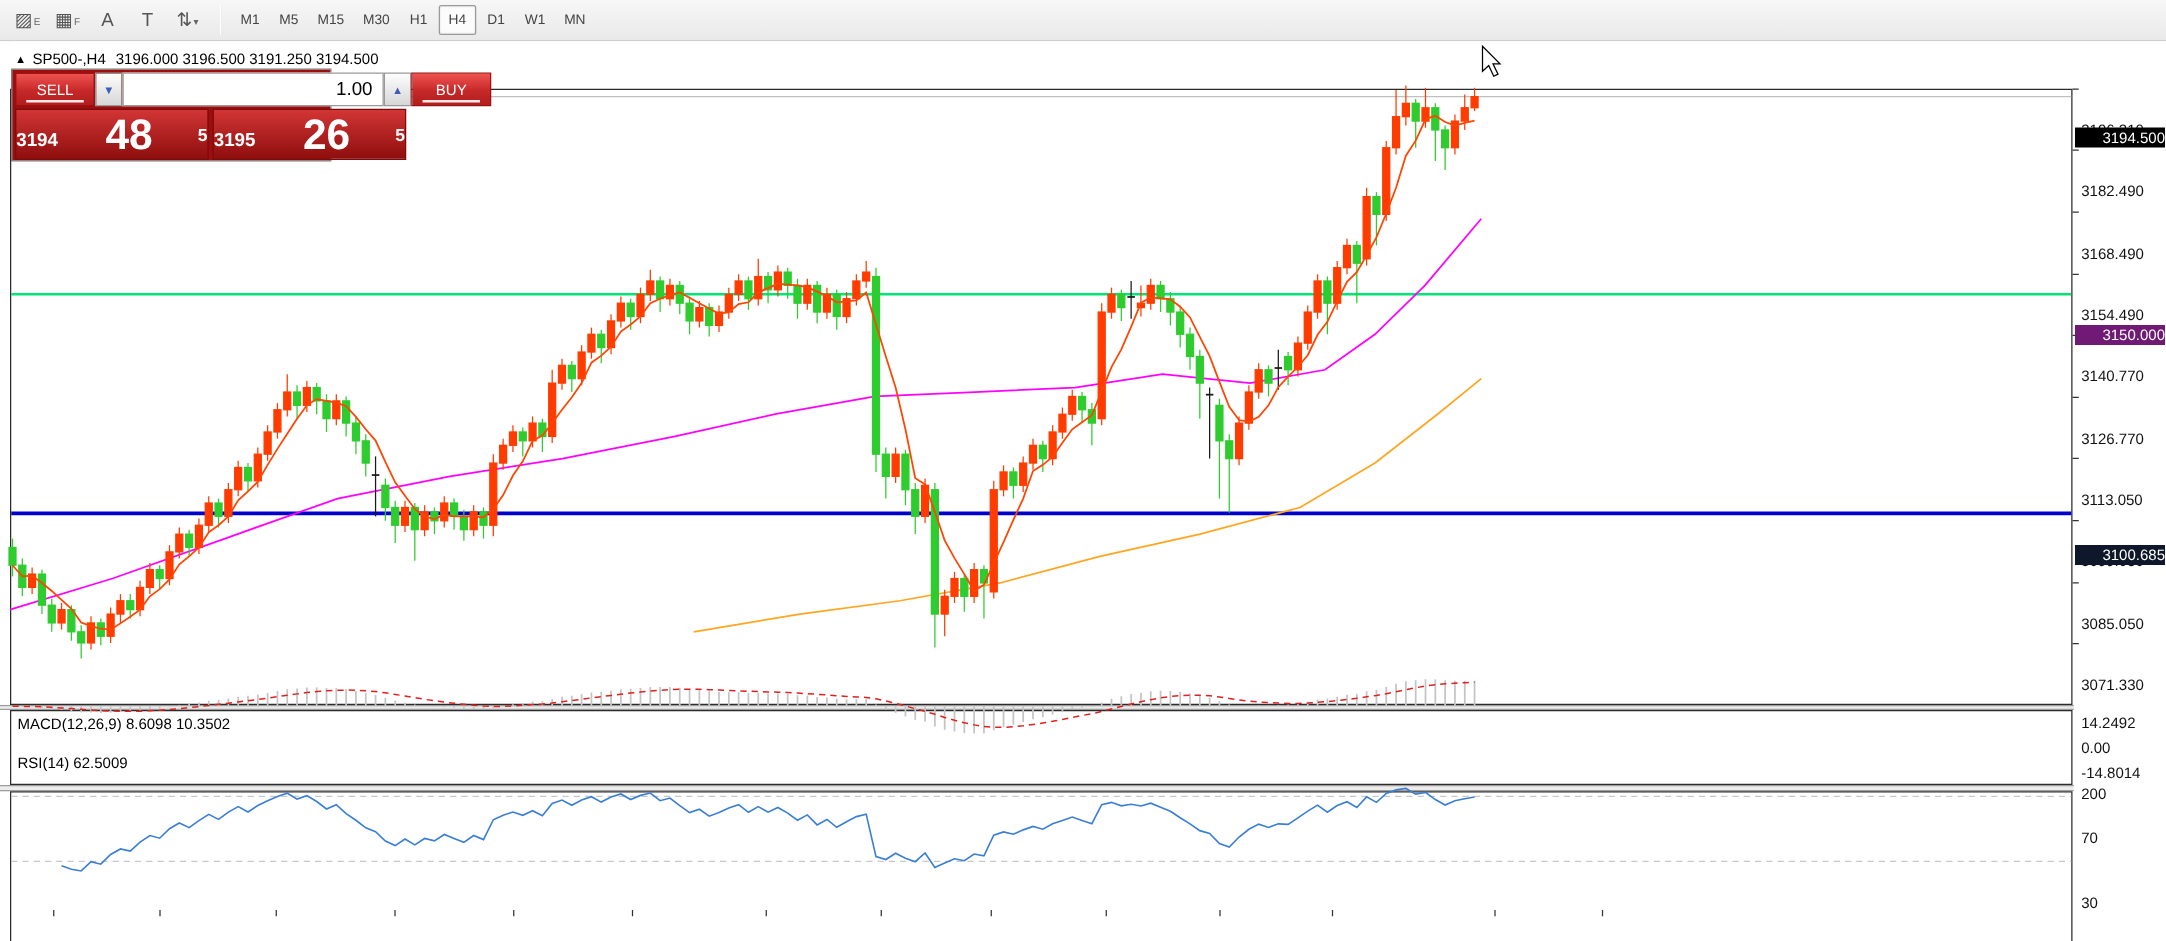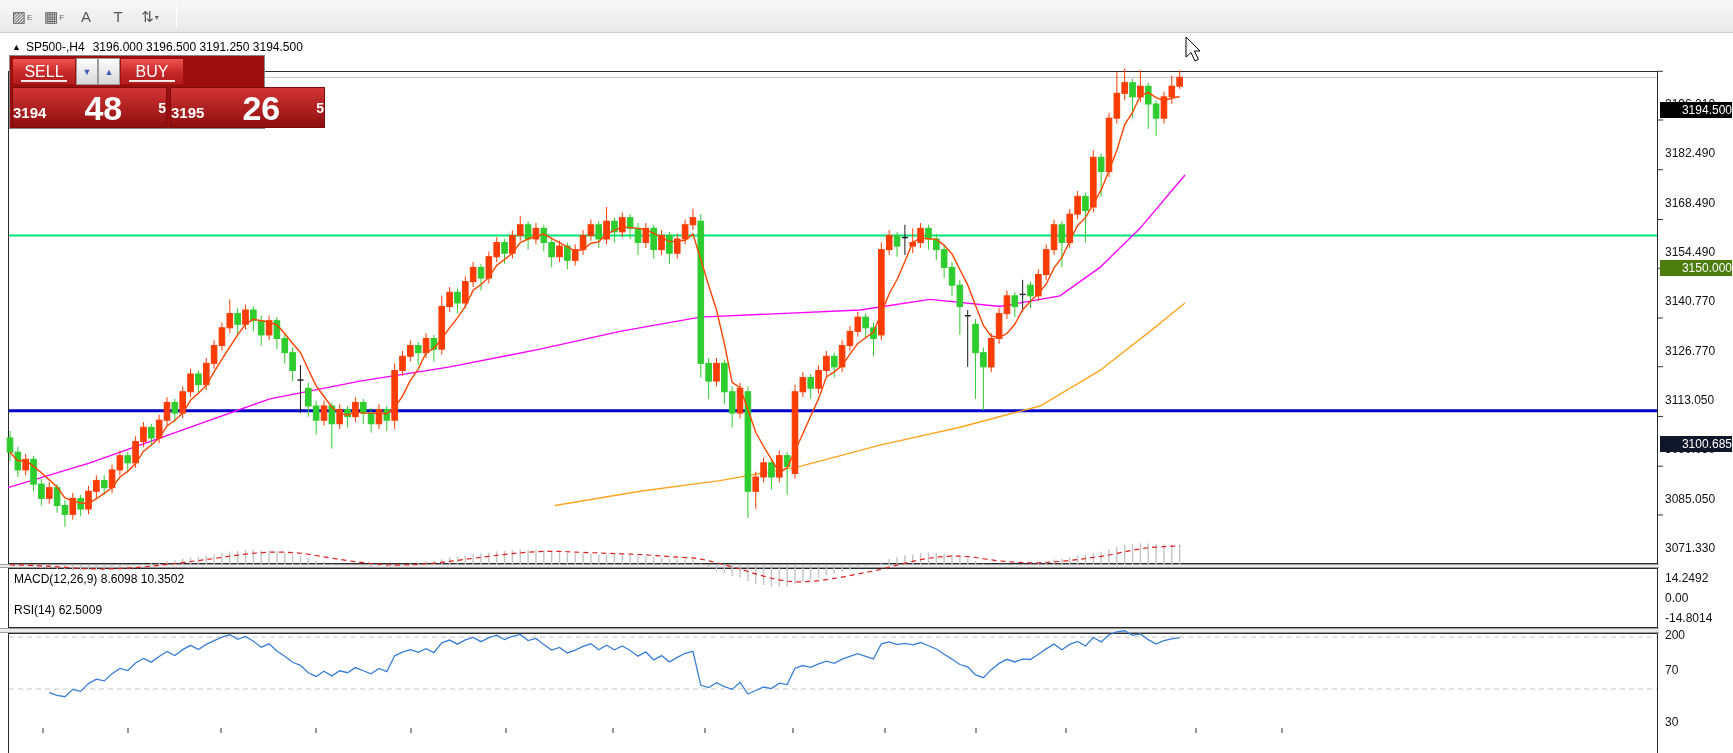--- a/index.html
+++ b/index.html
@@ -45,21 +45,21 @@
 
   .ind-label { position:absolute; z-index:8; font-size:12px; color:#000; }
 
   #annotation { position:absolute; left:1236px; top:250px; z-index:8; font-size:39px; font-weight:bold; color:#fe1412;
                 letter-spacing:1px; white-space:nowrap; }
 
   
   #trade-panel { position:absolute; left:9px; top:55px; width:256px; height:74px; z-index:9;
                  background:#9d0f0f; border:1px solid #888; padding:2px; }
   #tp-row1 { display:flex; height:27px; }
-  .tp-btn { flex:0 0 64px; background:linear-gradient(#ef5350,#c62828 55%,#b21d1d); color:#fff; font-size:16px;
+  .tp-btn { flex:0 0 64px; background:linear-gradient(#ef5350,#c62828 55%,#b21d1d); color:#fff; font-size:12px;
             display:flex; align-items:center; justify-content:center; border:1px solid #9c1010; position:relative; }
   .tp-btn::after { content:""; position:absolute; left:8px; right:8px; bottom:2px; height:2px; background:#fff; opacity:.9; }
   .spin { flex:0 0 22px; background:linear-gradient(#fdfdfd,#d7d7d7); border:1px solid #999; color:#3b5fb8;
           font-size:9px; display:flex; align-items:center; justify-content:center; }
   #tp-volume { flex:1; border:1px solid #999; font-size:15px; text-align:right; padding-right:8px;
                font-family:"Liberation Sans", sans-serif; }
   #tp-row2 { display:flex; height:41px; margin-top:2px; }
   .tp-quote { flex:1; background:linear-gradient(#d23535,#8f0e0e); color:#fff; display:flex; align-items:flex-end;
               justify-content:center; padding-bottom:3px; border:1px solid #7c0b0b;gap:36px; }
   .tp-quote + .tp-quote { margin-left:3px; }
@@ -87,20 +87,31 @@
         </div>
         <div class="tool-btn">
           <span>T</span>
         </div>
         <div class="tool-btn">
           <span>⇅</span>
           <span class="sub">▾</span>
         </div>
       </div>
     <div class="tb-sep"></div>
+    <div id="tf-buttons" style="display: flex;">
+        <div class="tf-btn">M1</div>
+        <div class="tf-btn">M5</div>
+        <div class="tf-btn">M15</div>
+        <div class="tf-btn">M30</div>
+        <div class="tf-btn">H1</div>
+        <div class="tf-btn active">H4</div>
+        <div class="tf-btn">D1</div>
+        <div class="tf-btn">W1</div>
+        <div class="tf-btn">MN</div>
+      </div>
   </div>
 
   <div class="frame-strip-top"></div>
   <div class="frame-strip-left"></div>
 
   <div id="chart-area">
     <div id="main-plot" class="plot"></div>
     <div id="split1" class="splitter"></div>
     <div id="macd-plot" class="plot"></div>
     <div id="split2" class="splitter"></div>
@@ -116,35 +127,36 @@
         <div class="axis-label" style="top: 378.462px;">3099.050</div>
         <div class="axis-label" style="top: 428.204px;">3085.050</div>
         <div class="axis-label" style="top: 476.951px;">3071.330</div>
         <div class="axis-label" style="top: 507.293px;">14.2492</div>
         <div class="axis-label" style="top: 527px;">0.00</div>
         <div class="axis-label" style="top: 547.47px;">-14.8014</div>
         <div class="axis-label" style="top: 564px;">200</div>
         <div class="axis-label" style="top: 599px;">70</div>
         <div class="axis-label" style="top: 651px;">30</div>
         <div class="axis-label" style="top: 688px;">0</div>
-        <div class="price-pill" style="top: 197.437px; background: #4d7c0f;">3150.000</div>
+        <div class="price-pill" style="top: 197.437px; background: #701a75;">3150.000</div>
         <div class="price-pill" style="top: 372.653px; background: #0f172a;">3100.685</div>
         <div class="price-pill" style="top: 39.3285px; background: rgb(0, 0, 0);">3194.500</div>
       </div>
 
   </div>
 
   <div id="chart-title">
     <span class="tri">▲</span><span>SP500-,H4</span><span class="ohlc">3196.000 3196.500 3191.250 3194.500</span>
   </div>
 
   <div id="trade-panel">
     <div id="tp-row1">
       <div class="tp-btn">SELL</div>
       <div class="spin">▼</div>
+      <input id="tp-volume" value="1.00" style="">
       <div class="spin">▲</div>
       <div class="tp-btn">BUY</div>
     </div>
     <div id="tp-row2">
       <div class="tp-quote">
         <span class="q-small">3194</span>
         <span class="q-big">48</span>
         <span class="q-sup">5</span>
       </div>
       <div class="tp-quote">

